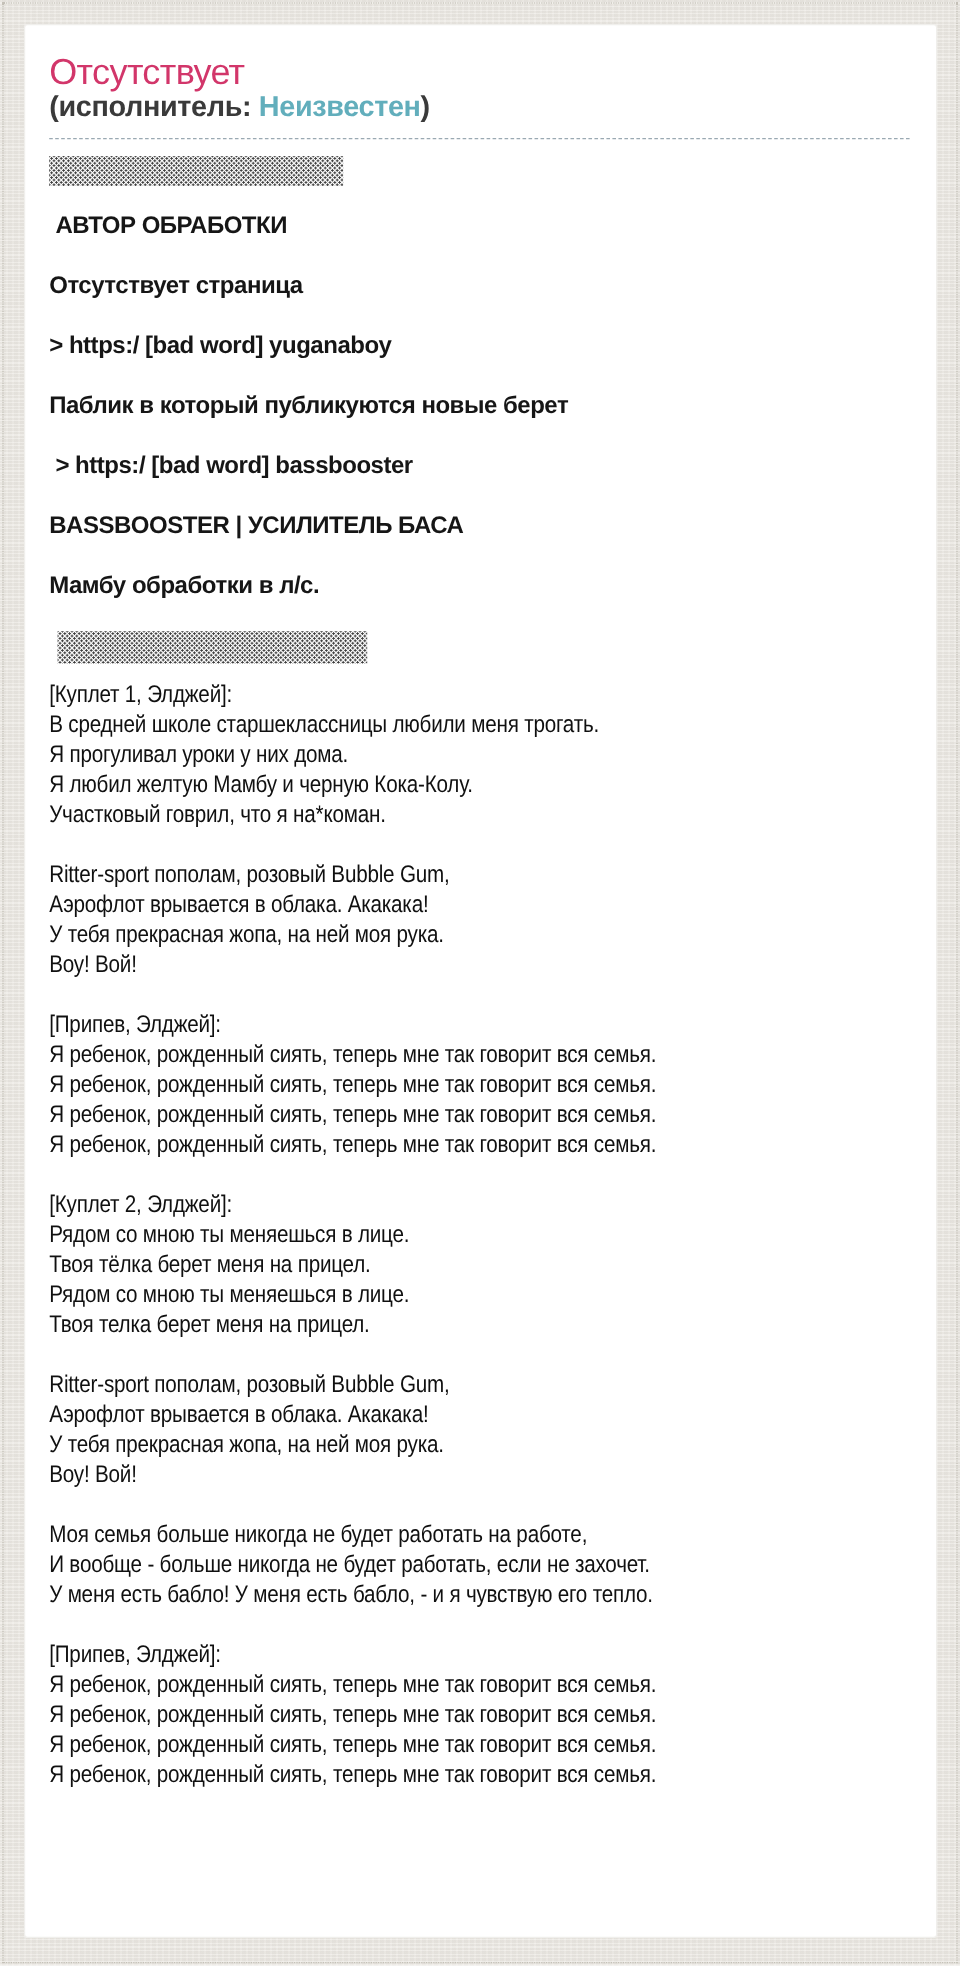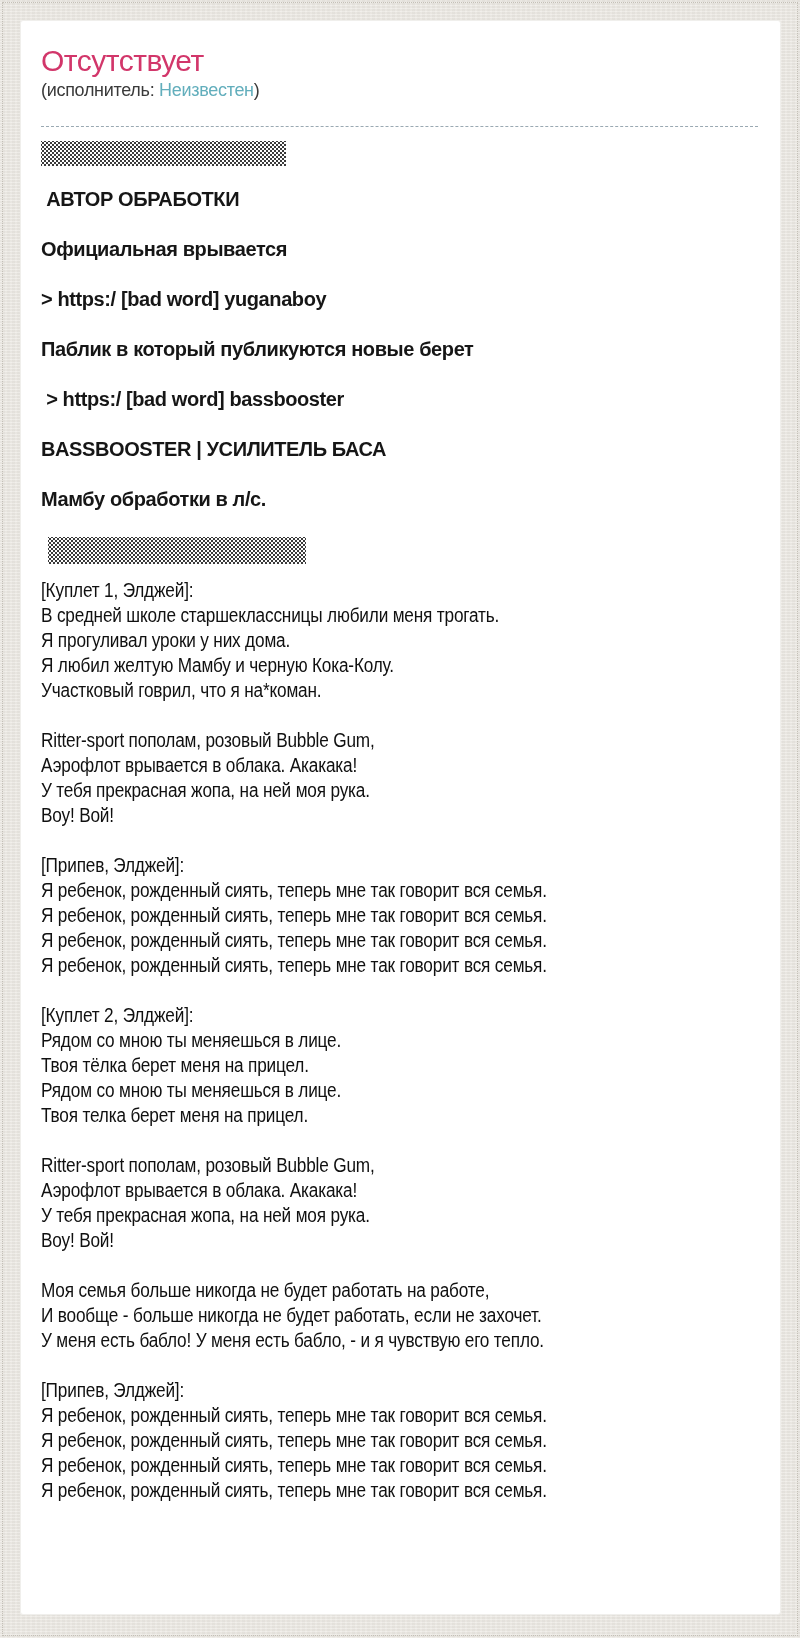--- a/index.html
+++ b/index.html
@@ -31,35 +31,36 @@
     height: 1595px;
     background: #ffffff;
     border: 1px solid #f0efec;
     border-radius: 3px;
     box-sizing: border-box;
     padding: 24px 22px 0 20px;
     overflow: hidden;
   }
   .song-header {
     border-bottom: 1px dashed var(--sep-color, #9aa9b2);
-    padding-bottom: 26px;
+    padding-bottom: 15px;
   }
   .song-title {
     color: var(--accent, #d2366a);
     font-size: 30px;
     line-height: 32px;
     font-weight: 400;
     letter-spacing: -0.5px;
   }
   .artist-line {
     margin-top: 3px;
-    font-size: 18px;
+    font-size: 24px;
     line-height: 20px;
     color: #3a3a3a;
     letter-spacing: -0.3px;
+    font-weight: bold;
   }
   .artist-link {
     color: var(--link-color, #62aebc);
     text-decoration: none;
     cursor: pointer;
   }
   .dither {
     background-image:
       radial-gradient(circle, #3a3a3a 0.8px, transparent 0.95px),
       radial-gradient(circle, #3a3a3a 0.8px, transparent 0.95px);
@@ -118,21 +119,21 @@
 
   <div class="song-header">
     <div class="song-title">Отсутствует</div>
     <div class="artist-line"><span>(исполнитель: </span><a class="artist-link" href="#">Неизвестен</a><span>)</span></div>
   </div>
 
   <div class="dither dither-1"></div>
 
   <div class="info-block">
       <div class="info-line"> АВТОР ОБРАБОТКИ</div>
-      <div class="info-line">Официальная врывается</div>
+      <div class="info-line">Отсутствует страница</div>
       <div class="info-line">&gt; https:/ [bad word] yuganaboy</div>
       <div class="info-line">Паблик в который публикуются новые берет</div>
       <div class="info-line"> &gt; https:/ [bad word] bassbooster</div>
       <div class="info-line">BASSBOOSTER | УСИЛИТЕЛЬ БАСА</div>
       <div class="info-line">Мамбу обработки в л/с.</div>
     </div>
 
   <div class="dither dither-2"></div>
 
   <div class="lyrics-block">

